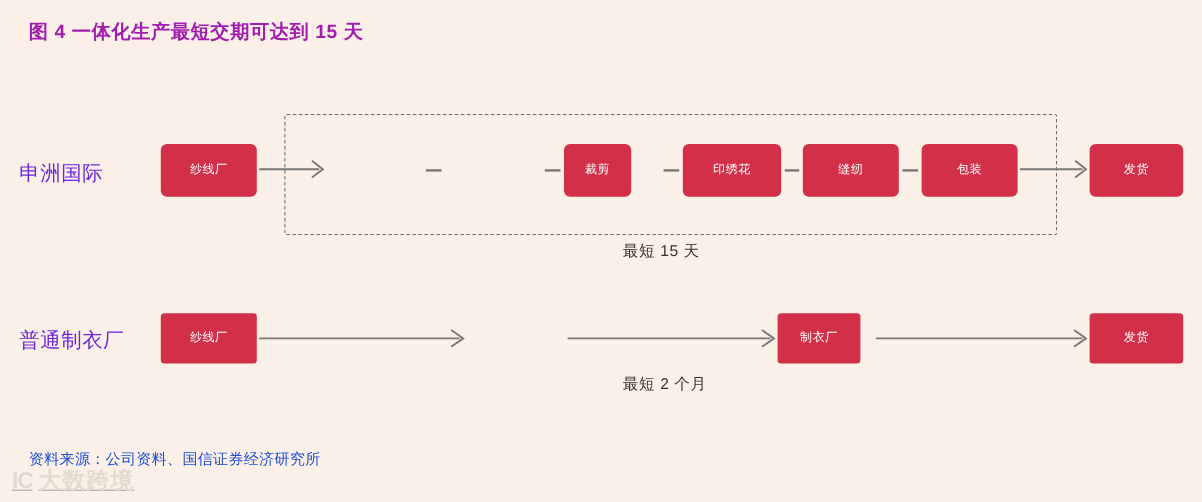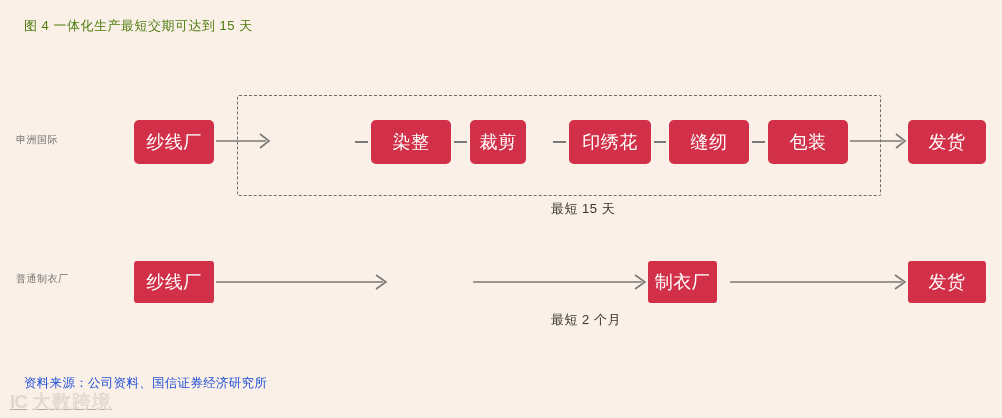--- a/index.html
+++ b/index.html
@@ -21,44 +21,44 @@
     left: 0; top: 0;
     width: 1002px;
     height: 418px;
   }
 
   
   .title {
     position: absolute;
     left: 24px;
     top: 17px;
-    font-size: 13px;
-    font-weight: normal;
-    letter-spacing: 0.5px;
-    color: #4d7c0f;
+    font-size: 16px;
+    font-weight: bold;
+    letter-spacing: 0.5px;
+    color: #a21caf;
     white-space: nowrap;
   }
 
   
   .row-label {
     position: absolute;
-    font-size: 10px;
-    color: #737373;
+    font-size: 17px;
+    color: #6d28d9;
     white-space: nowrap;
     letter-spacing: 0.5px;
   }
   .row-label.r1 { left: 16px; top: 133px; }
   .row-label.r2 { left: 16px; top: 272px; }
 
   
   .box {
     position: absolute;
     background: #d23048;
     color: #ffffff;
-    font-size: 18px;
+    font-size: 10px;
     letter-spacing: 0.5px;
     display: flex;
     align-items: center;
     justify-content: center;
     box-sizing: border-box;
     white-space: nowrap;
     line-height: 1;
   }
   .box.r1 { border-radius: 5px; height: 44px; top: 120px; }
   .box.r2 { border-radius: 3px; height: 42px; top: 261px; }
@@ -90,22 +90,22 @@
   .arrow svg { display: block; overflow: visible; }
 
   
   .caption {
     position: absolute;
     font-size: 13px;
     color: #35332f;
     white-space: nowrap;
     letter-spacing: 0.5px;
   }
-  .caption.c1 { left: 519px; top: 200px; margin-left: 32px; }
-  .caption.c2 { left: 519px; top: 311px; margin-left: 32px; }
+  .caption.c1 { left: 519px; top: 200px; }
+  .caption.c2 { left: 519px; top: 311px; }
 
   
   .source {
     position: absolute;
     left: 24px;
     top: 375px;
     font-size: 12.5px;
     color: #1d4ed8;
     white-space: nowrap;
     letter-spacing: 0.3px;
@@ -153,21 +153,20 @@
 
   <div class="arrow" style="left:216px; top:132px; width:56px;">
     <svg width="56" height="18" viewBox="0 0 56 18">
       <line x1="0" y1="9" x2="50" y2="9" stroke="#7a7876" stroke-width="1.6"></line>
       <polyline points="44,2 53,9 44,16" fill="none" stroke="#7a7876" stroke-width="1.6"></polyline>
     </svg>
   </div>
 
   <div class="conn-dash" style="left:355px; width:13px;"></div>
 
-  <div class="box r1" style="left:371px; width:80px;">染整</div>
   <div class="conn-dash" style="left:454px; width:13px;"></div>
 
   <div class="box r1" style="left:470px; width:56px;">裁剪</div>
   <div class="conn-dash" style="left:553px; width:13px;"></div>
 
   <div class="box r1" style="left:569px; width:82px;text-align:center;">印绣花</div>
   <div class="conn-dash" style="left:654px; width:12px;"></div>
 
   <div class="box r1" style="left:669px; width:80px;">缝纫</div>
   <div class="conn-dash" style="left:752px; width:13px;"></div>

